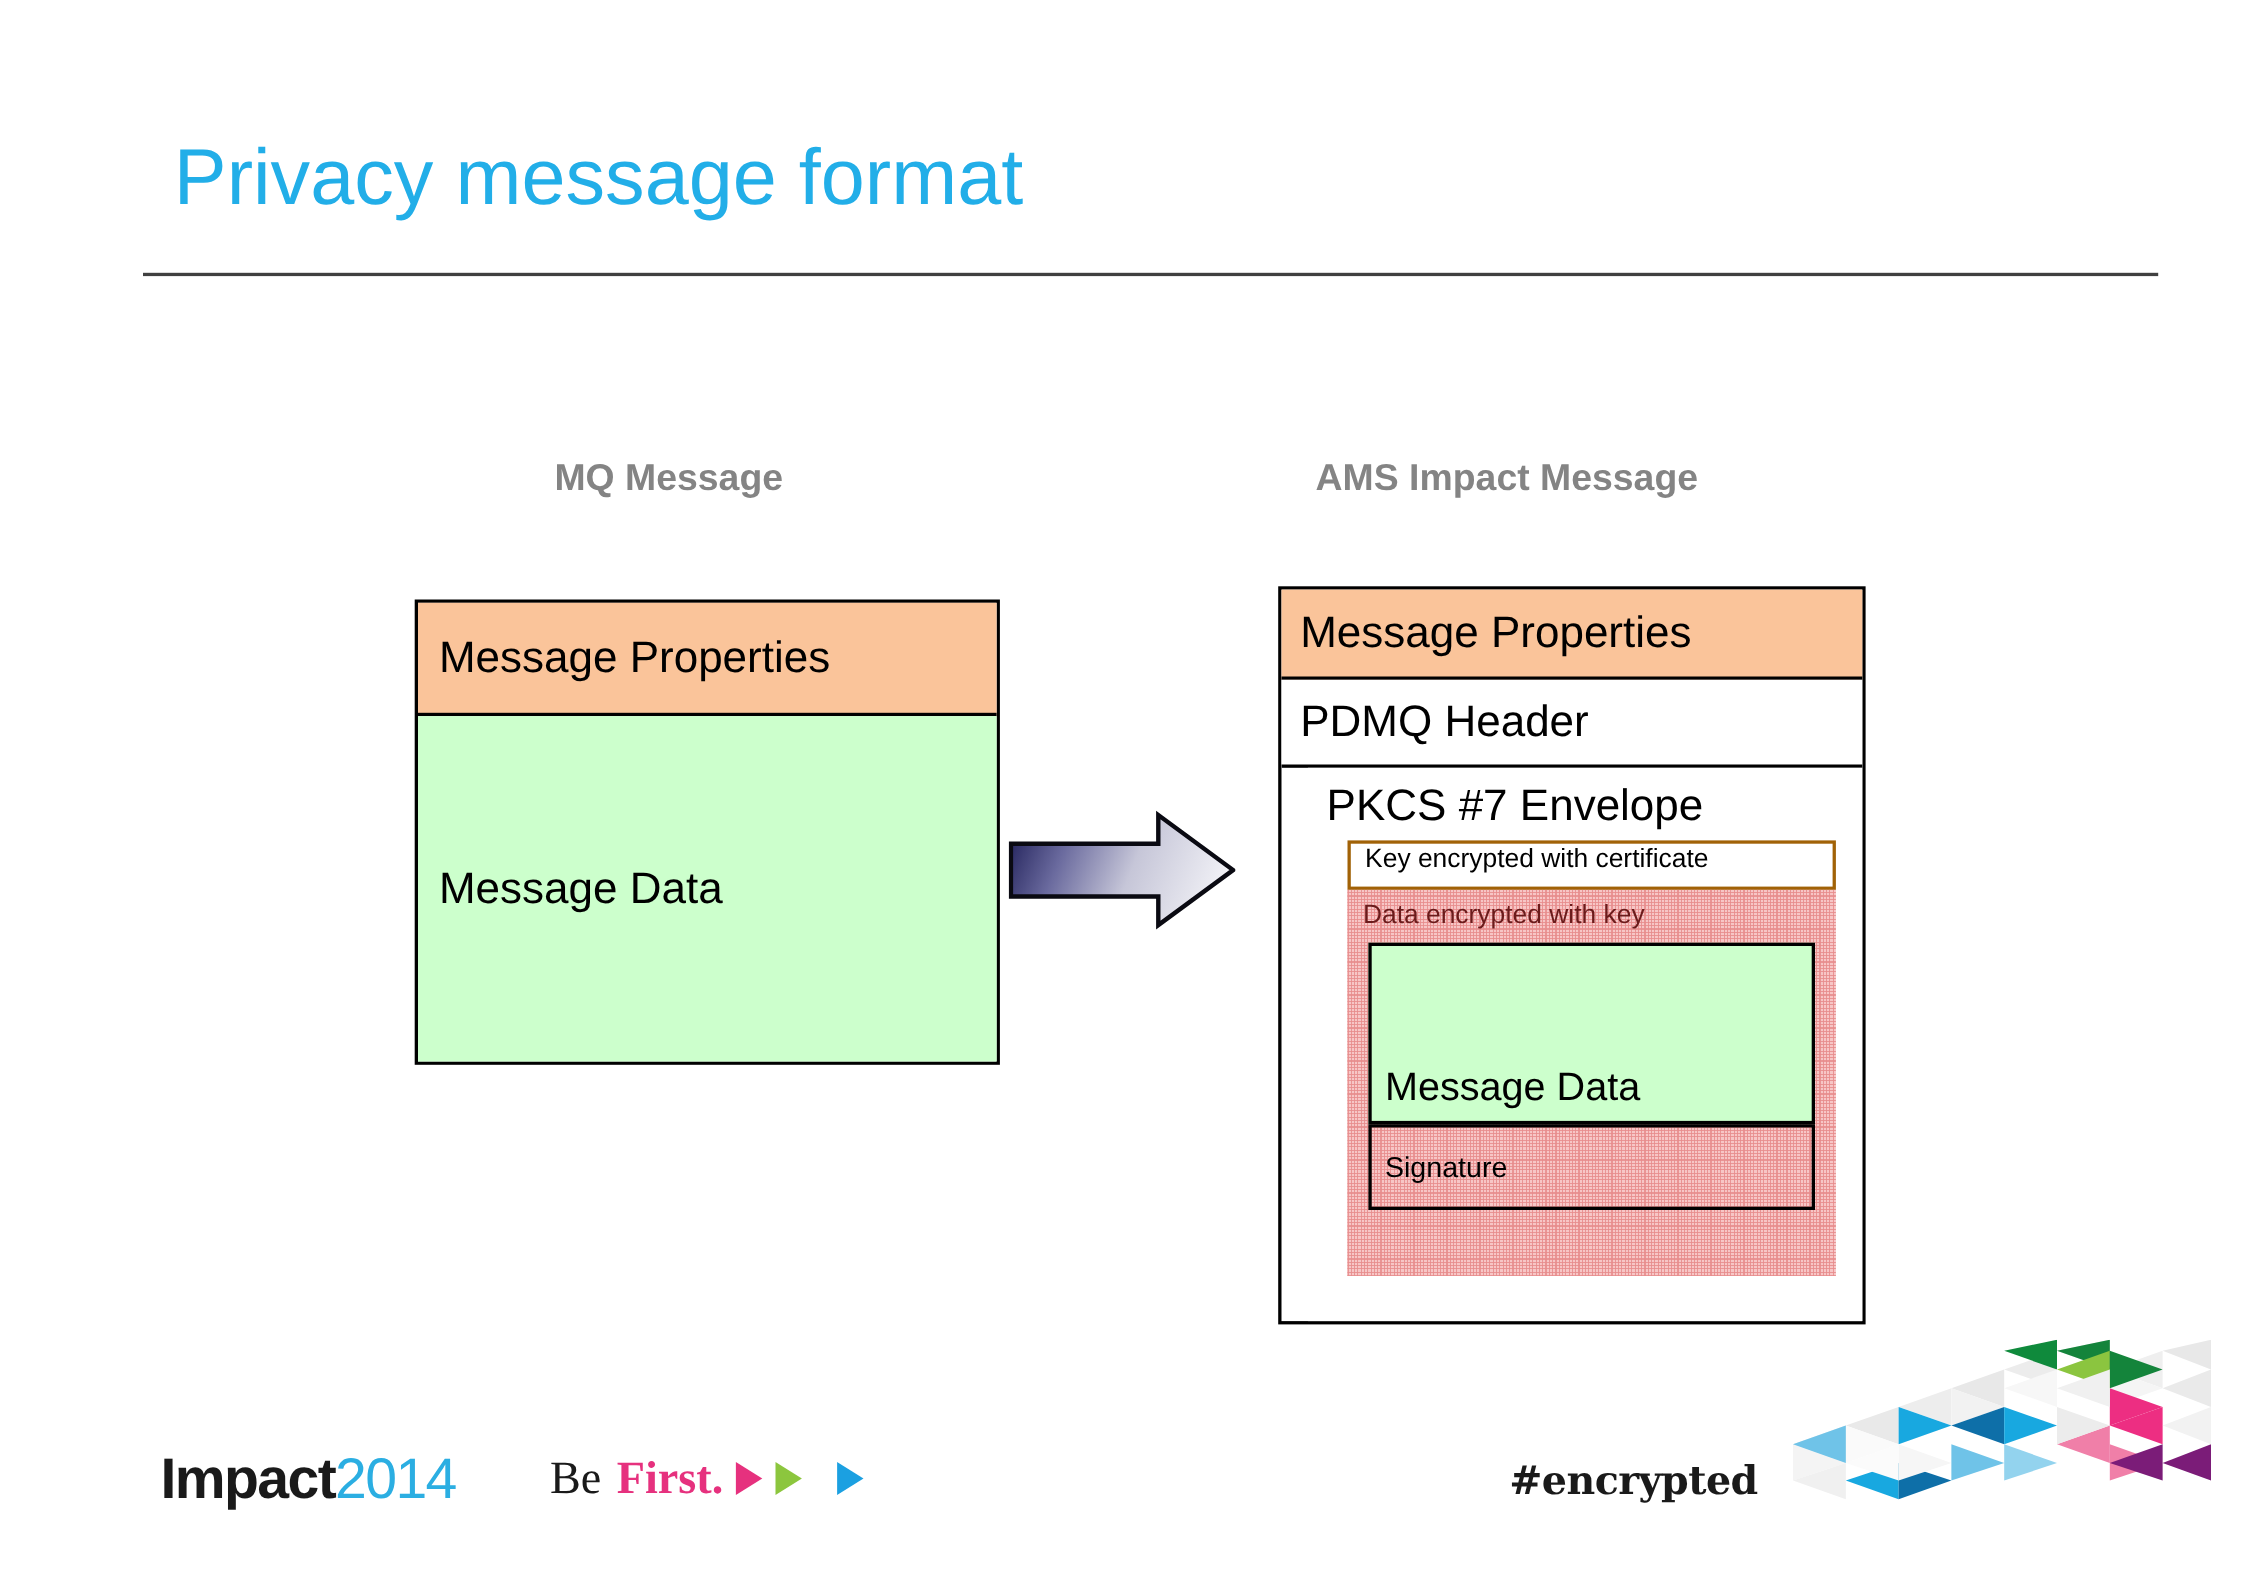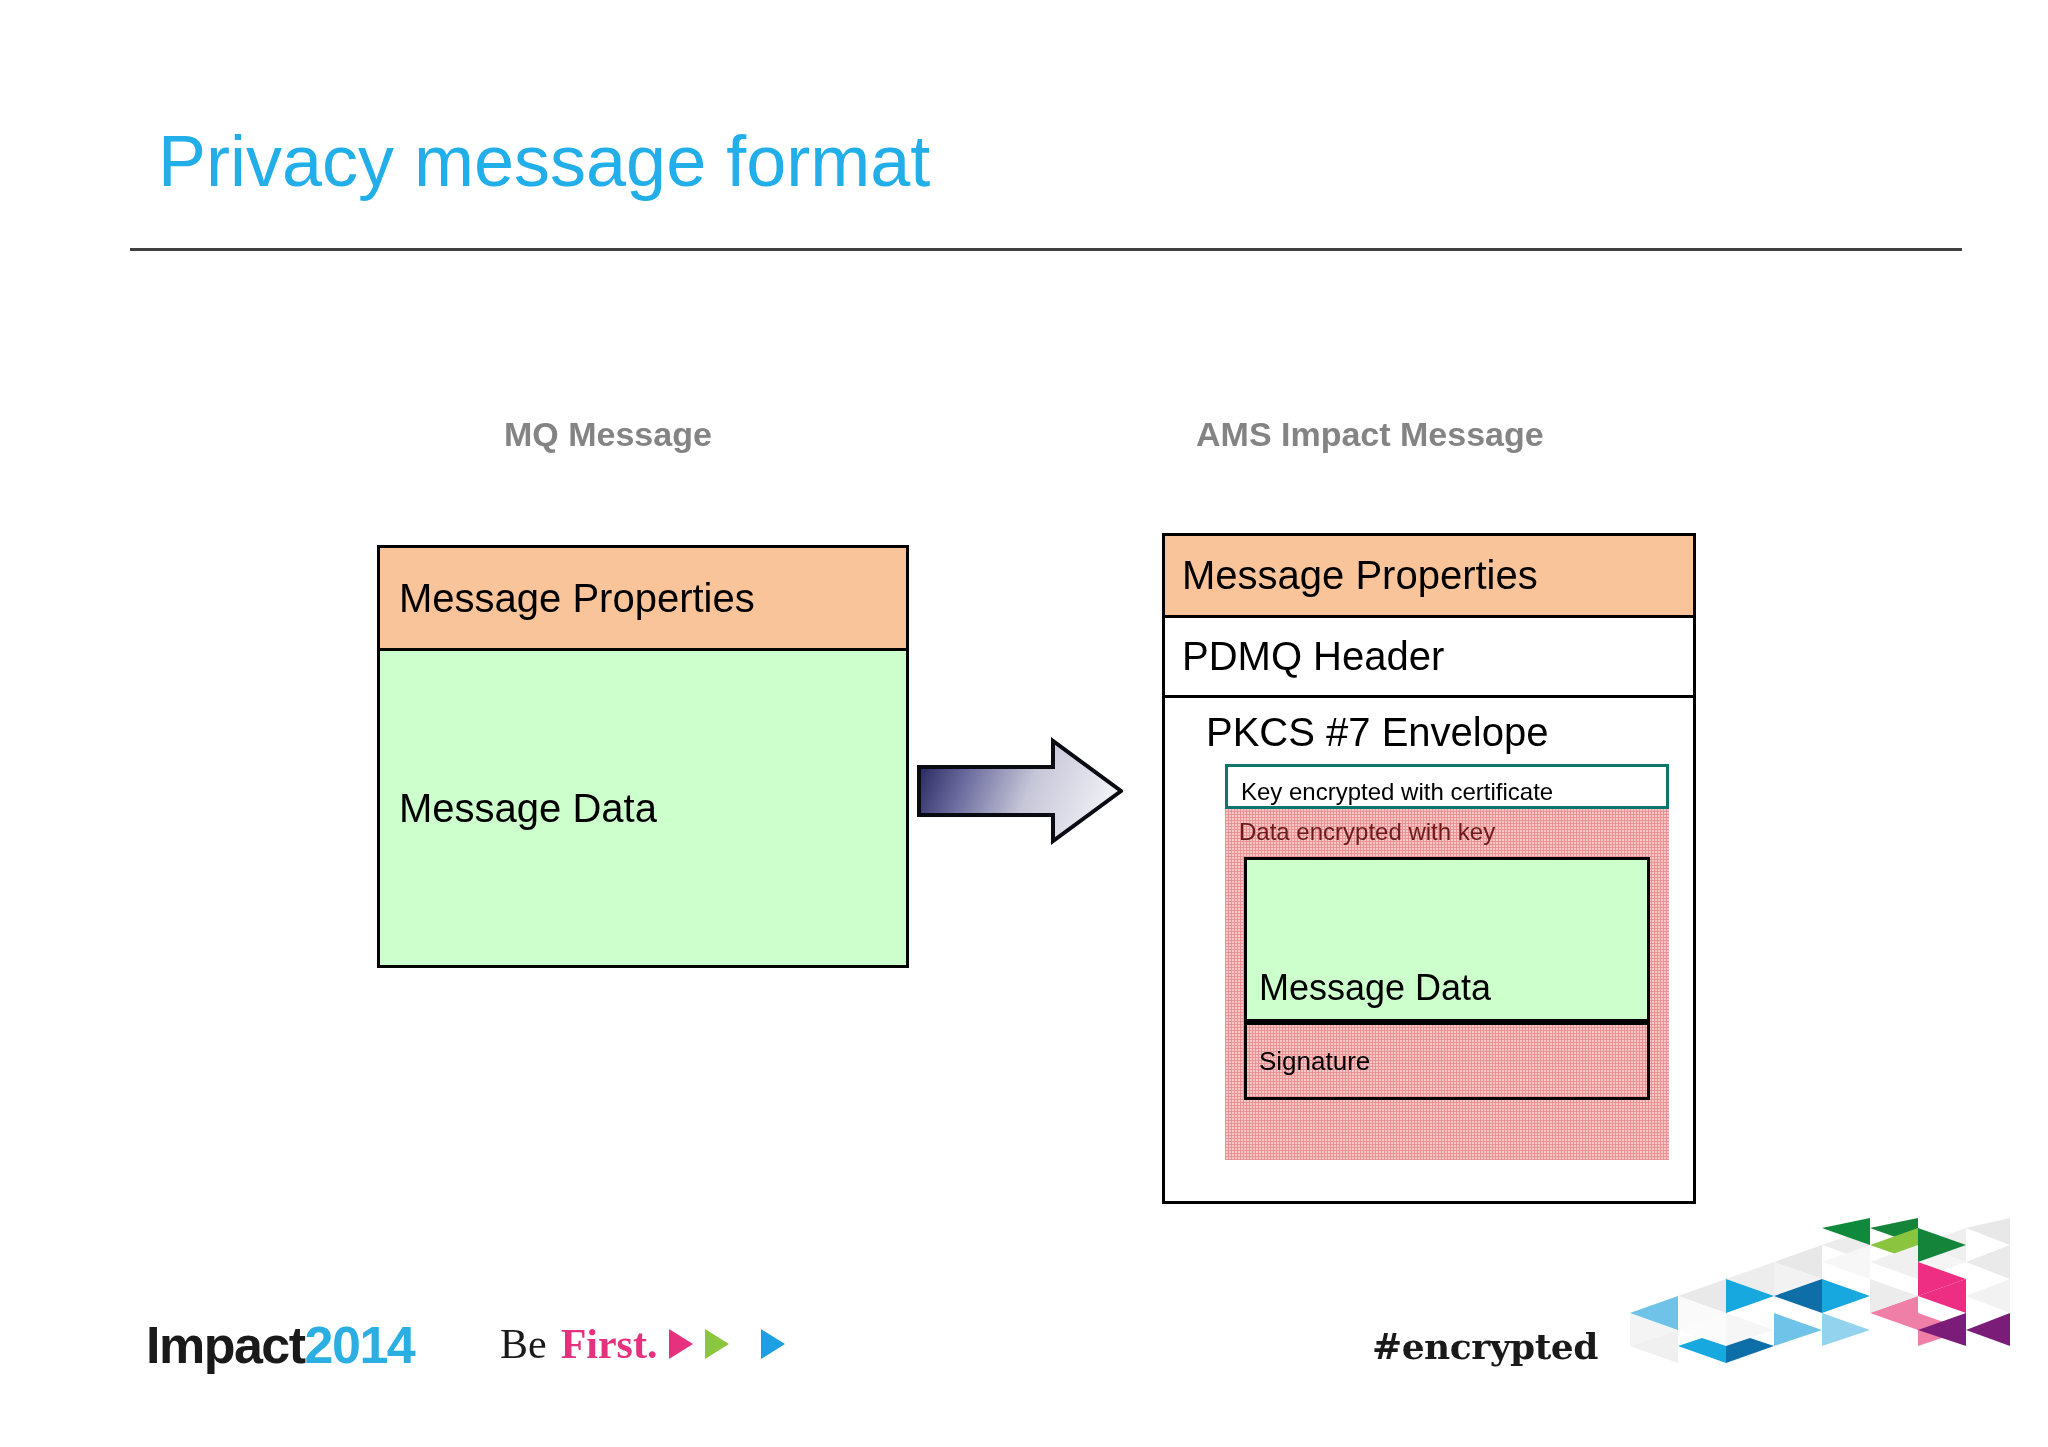--- a/index.html
+++ b/index.html
@@ -160,24 +160,24 @@
   }
 
   
   #key-cert {
     position: absolute;
     left: 36px;
     top: 66px;
     width: 444px;
     height: 45px;
     background: #ffffff;
-    border: 3px solid #0f766e;
-    box-sizing: border-box;
-    display: flex;
-    align-items: flex-end;
+    border: 3px solid #a16207;
+    box-sizing: border-box;
+    display: flex;
+    align-items: flex-start;
   }
   #key-cert span {
     padding-left: 13px;
     font-size: 24px;
     color: #000000;
     white-space: nowrap;
   }
 
   
   #data-enc {
@@ -241,21 +241,21 @@
     position: absolute;
     left: 146px;
     top: 1315px;
     font-size: 52px;
     font-weight: bold;
     letter-spacing: -1.5px;
     white-space: nowrap;
     font-family: "Liberation Sans", sans-serif;
   }
   #footer-impact .w1 { color: #1A1A1A; }
-  #footer-impact .w2 { color: #2BAEE2; font-weight: 700; }
+  #footer-impact .w2 { color: #2BAEE2; font-weight: 400; }
 
   #footer-befirst {
     position: absolute;
     left: 500px;
     top: 1320px;
     font-size: 42px;
     white-space: nowrap;
     font-family: "Liberation Serif", serif;
     display: flex;
     align-items: center;

